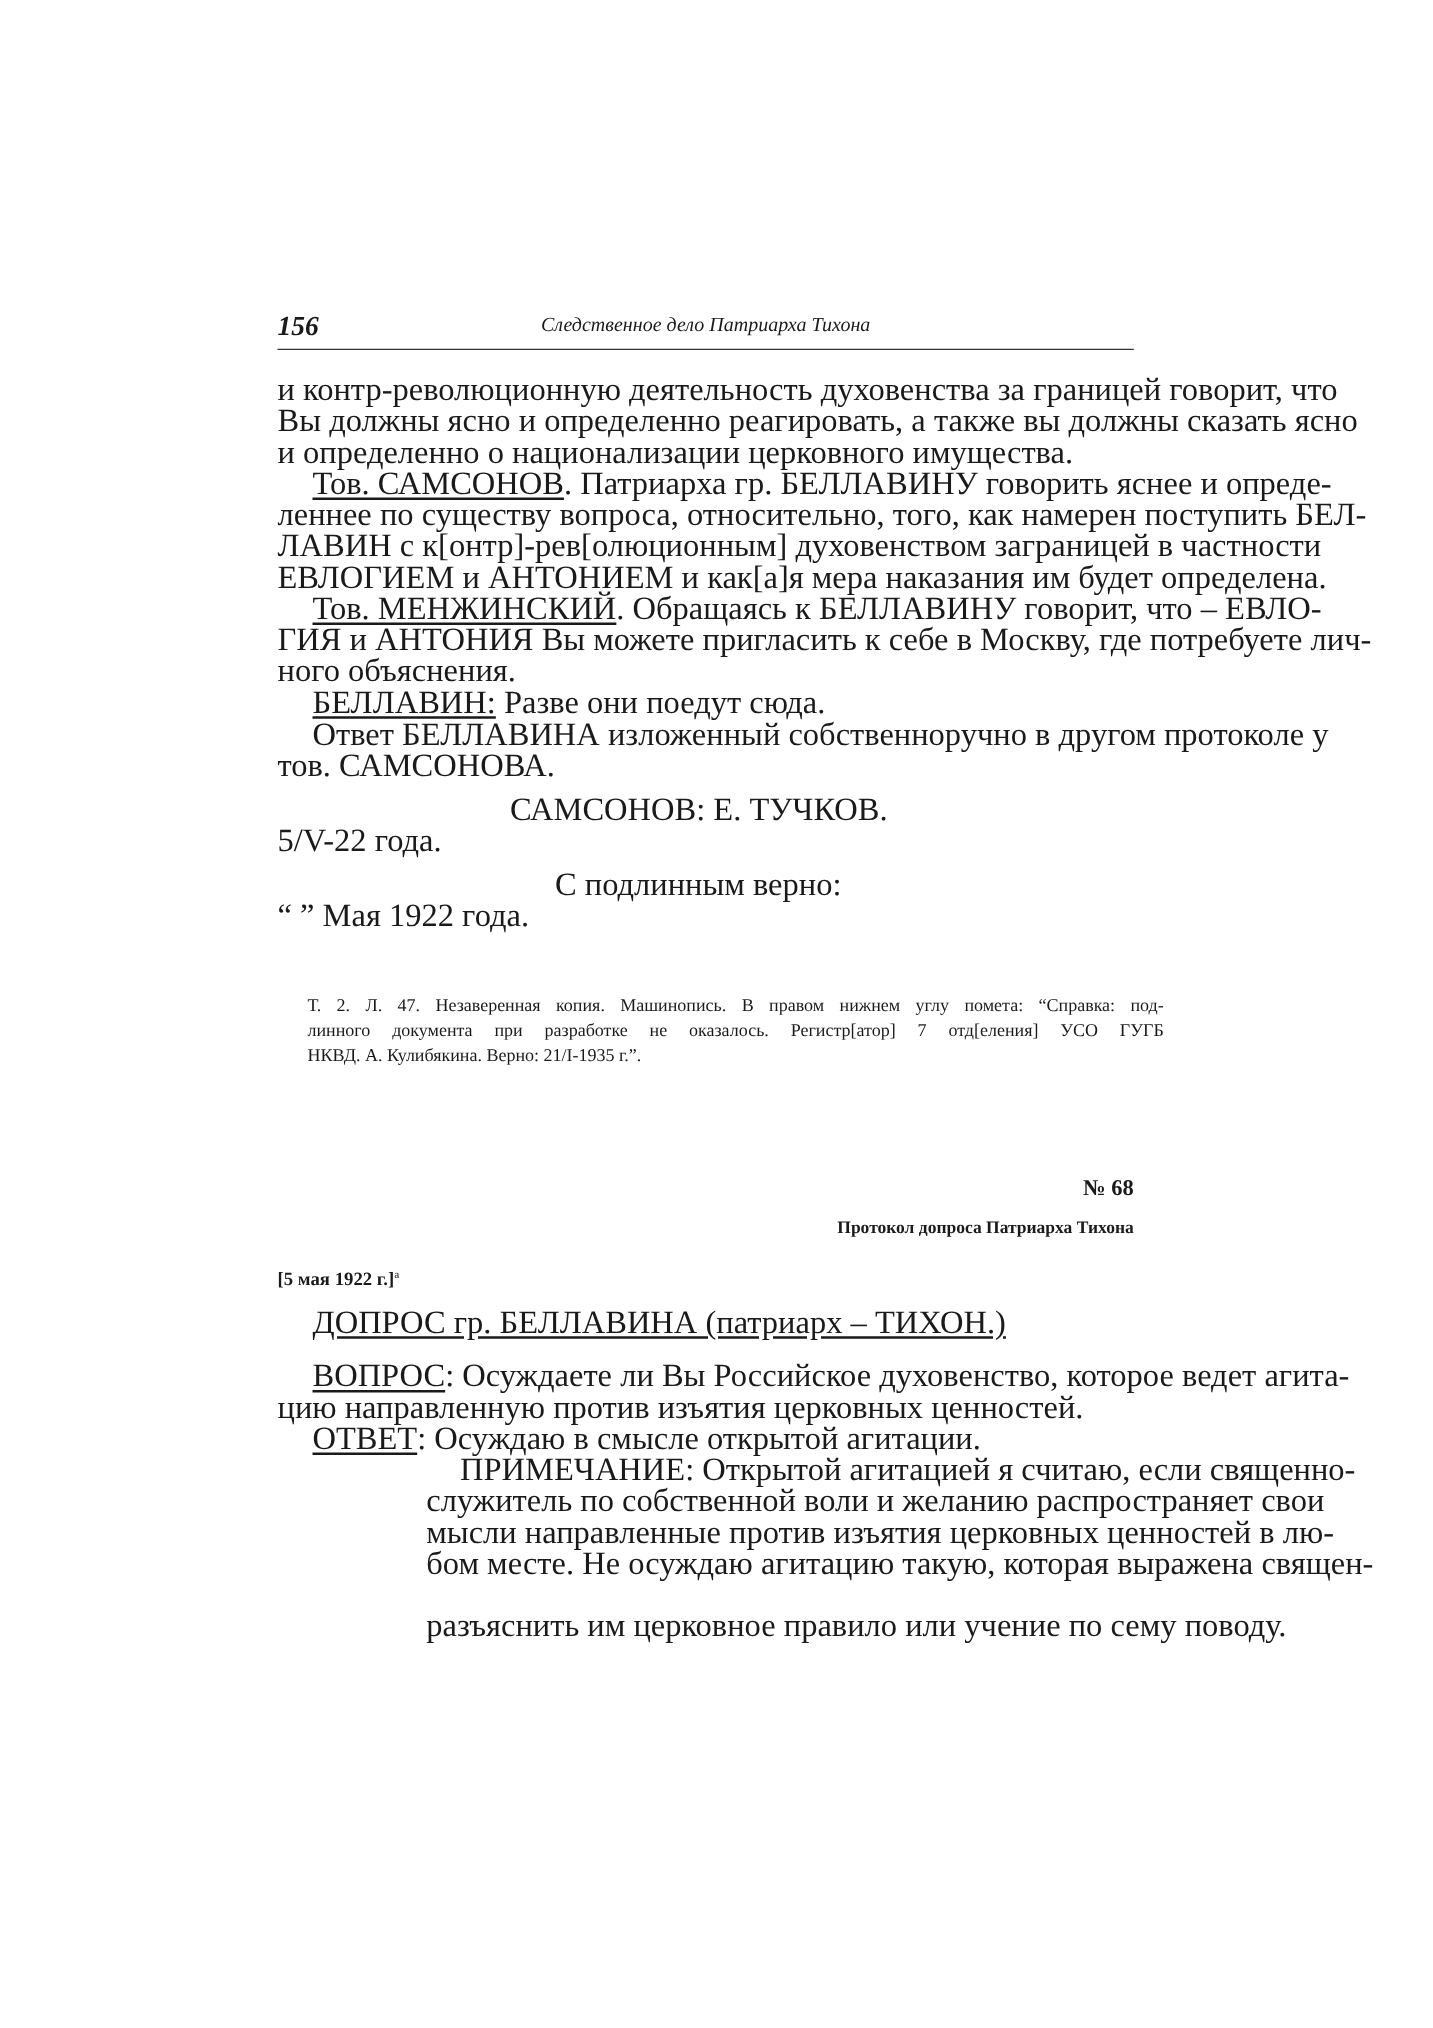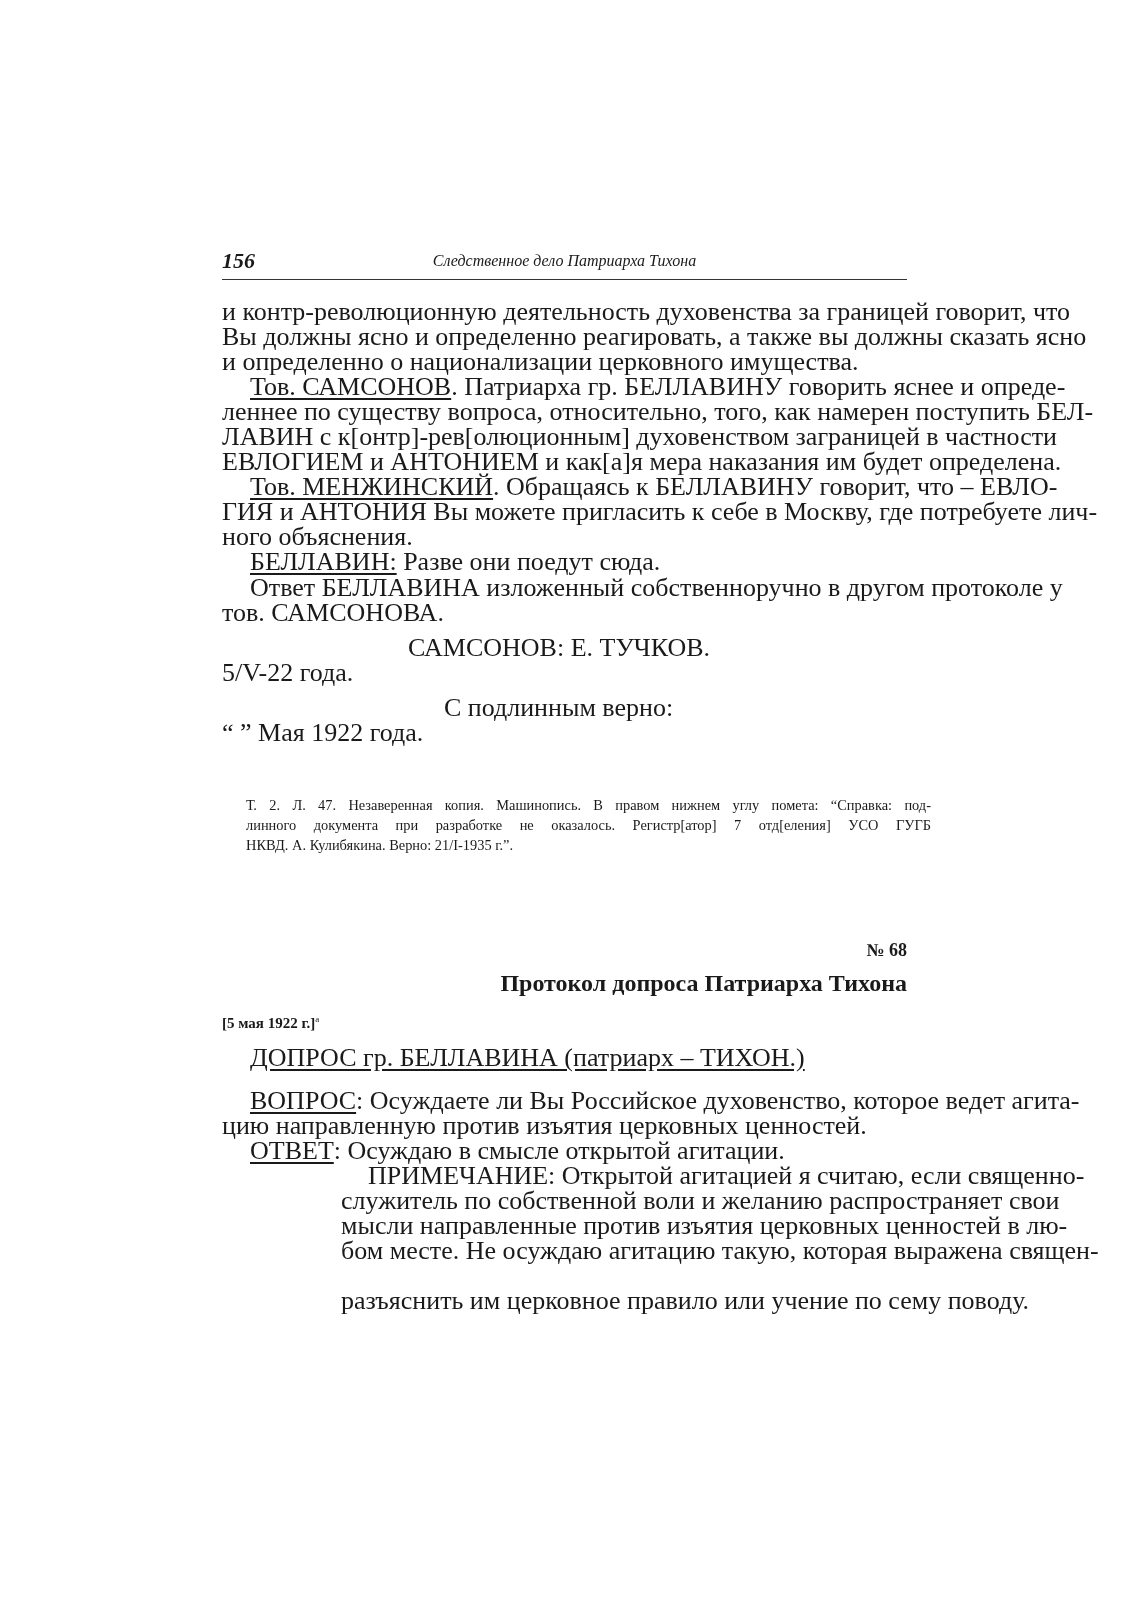--- a/index.html
+++ b/index.html
@@ -48,21 +48,21 @@
   <div class="line" style="top:636px; left:408px; width:auto">САМСОНОВ: Е. ТУЧКОВ.</div>
   <div class="line" style="top:661px">5/V-22 года.</div>
   <div class="line" style="top:696px; left:444px; width:auto">С подлинным верно:</div>
   <div class="line" style="top:721px">“  ” Мая 1922 года.</div>
 
   <div class="foot just" style="top:795px">Т. 2. Л. 47. Незаверенная копия. Машинопись. В правом нижнем углу помета: “Справка: под-</div>
   <div class="foot just" style="top:815px">линного документа при разработке не оказалось. Регистр[атор] 7 отд[еления] УСО ГУГБ</div>
   <div class="foot" style="top:835px">НКВД. А. Кулибякина. Верно: 21/I-1935 г.”.</div>
 
   <div class="line center bold" style="top:938px; font-size:18px">№ 68</div>
-  <div class="line center bold" style="top:971px; font-size:24px">Протокол допроса Патриарха Тихона</div>
+  <div class="line center bold" style="top:971px; font-size:14px">Протокол допроса Патриарха Тихона</div>
   <div class="line bold" style="top:1007px; text-align:left; font-size:15px"><span>[5 мая 1922 г.]</span><span class="sup">а</span></div>
 
   <div class="line ind" style="top:1046px; left:222px"><span class="u">ДОПРОС гр. БЕЛЛАВИНА (патриарх – ТИХОН.)</span></div>
 
   <div class="line just ind" style="top:1089px"><span class="u">ВОПРОС</span><span>: Осуждаете ли Вы Российское духовенство, которое ведет агита-</span></div>
   <div class="line" style="top:1114px">цию направленную против изъятия церковных ценностей.</div>
 
   <div class="line ind" style="top:1139px"><span class="u">ОТВЕТ</span><span>: Осуждаю в смысле открытой агитации.</span></div>
 
   <div class="line just" style="top:1164px; left:341px; width:566px; padding-left:27px; box-sizing:border-box">ПРИМЕЧАНИЕ: Открытой агитацией я считаю, если священно-</div>

